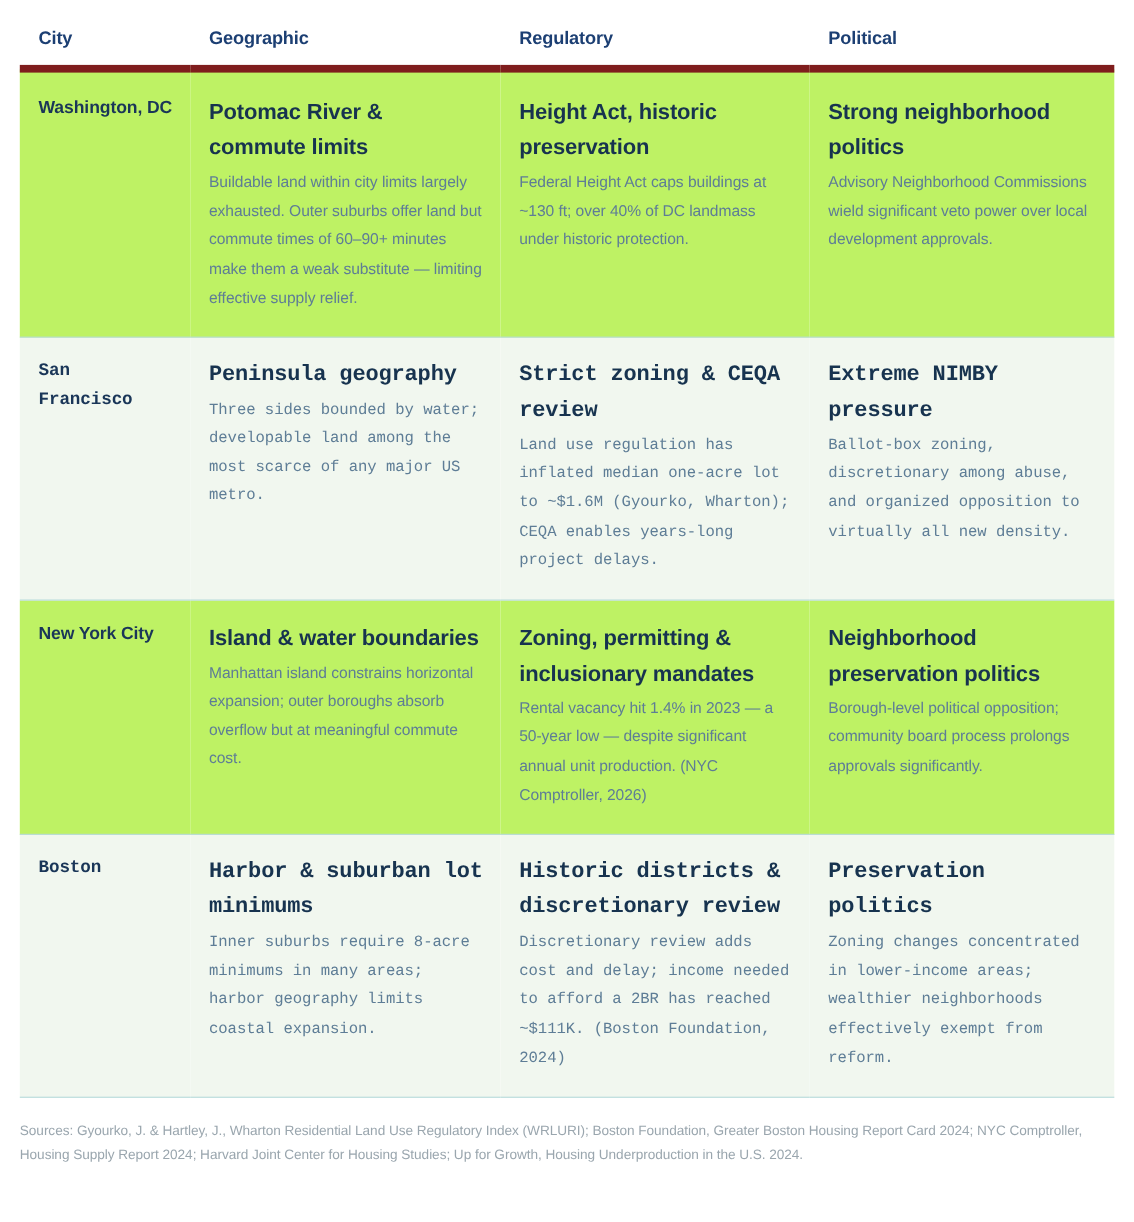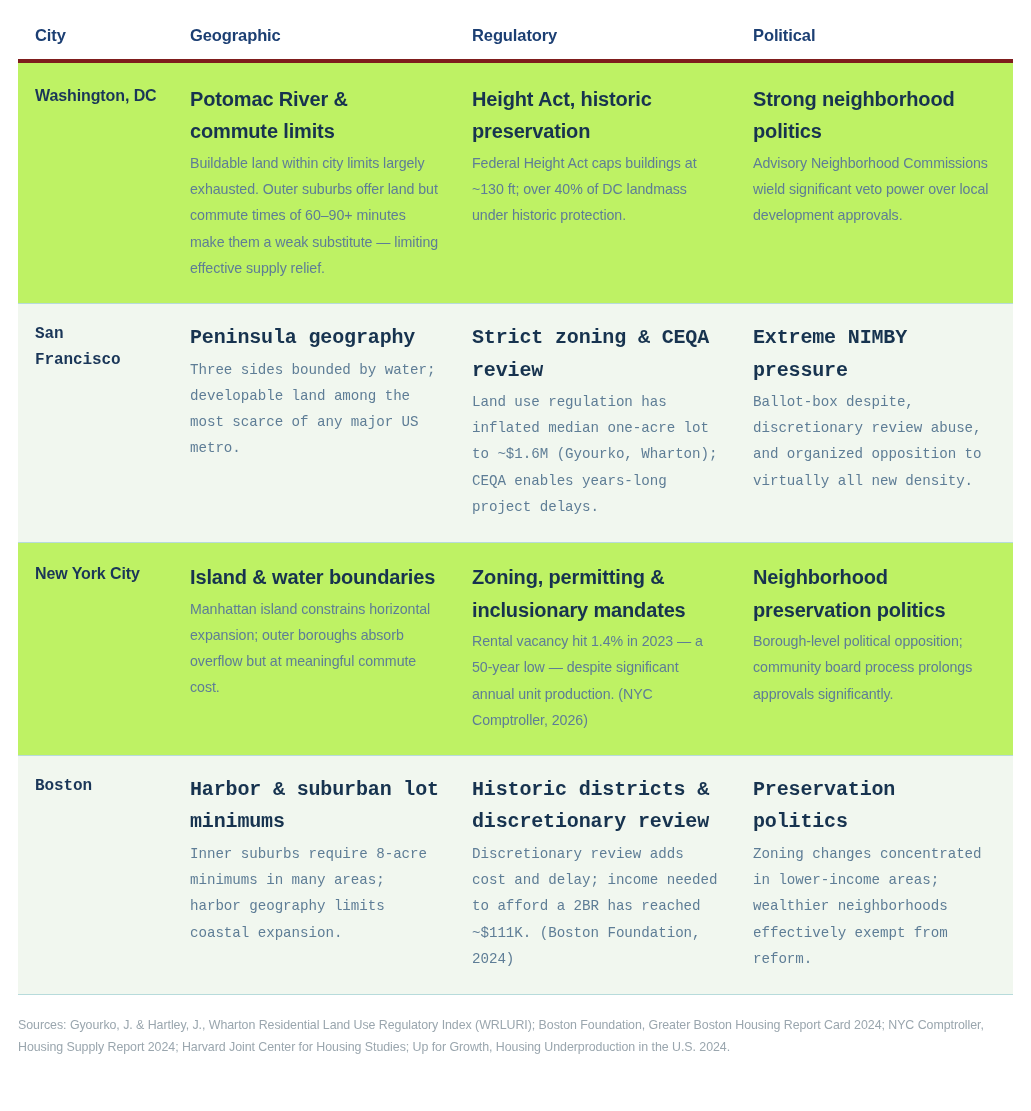--- a/index.html
+++ b/index.html
@@ -37,21 +37,21 @@
   col.c-pol       { width: 277px; }
 
   thead th {
     text-align: left;
     vertical-align: bottom;
     padding: 26px 16px 14px 17px;
     font-size: 16.5px;
     font-weight: bold;
     color: #1c3f73;
     letter-spacing: -0.1px;
-    border-bottom: 4px solid #7f1d1d;
+    border-bottom: 7px solid #7f1d1d;
   }
 
   tbody td {
     vertical-align: top;
     padding: 18px 16px 22px 17px;
     border-bottom: 1.5px solid #b7dbdb;
   }
   tbody tr:first-child td {
     padding-top: 20px;
   }
@@ -145,21 +145,21 @@
         <td>
           <p class="cell-head">Peninsula geography</p>
           <p class="cell-body">Three sides bounded by water; developable land among the most scarce of any major US metro.</p>
         </td>
         <td>
           <p class="cell-head">Strict zoning &amp; CEQA review</p>
           <p class="cell-body">Land use regulation has inflated median one-acre lot to ~$1.6M (Gyourko, Wharton); CEQA enables years-long project delays.</p>
         </td>
         <td>
           <p class="cell-head">Extreme NIMBY pressure</p>
-          <p class="cell-body">Ballot-box despite, discretionary review abuse, and organized opposition to virtually all new density.</p>
+          <p class="cell-body">Ballot-box zoning, discretionary among abuse, and organized opposition to virtually all new density.</p>
         </td>
       </tr>
 
       <tr>
         <td>
           <div class="city-name">New York City</div>
         </td>
         <td>
           <p class="cell-head">Island &amp; water boundaries</p>
           <p class="cell-body">Manhattan island constrains horizontal expansion; outer boroughs absorb overflow but at meaningful commute cost.</p>

